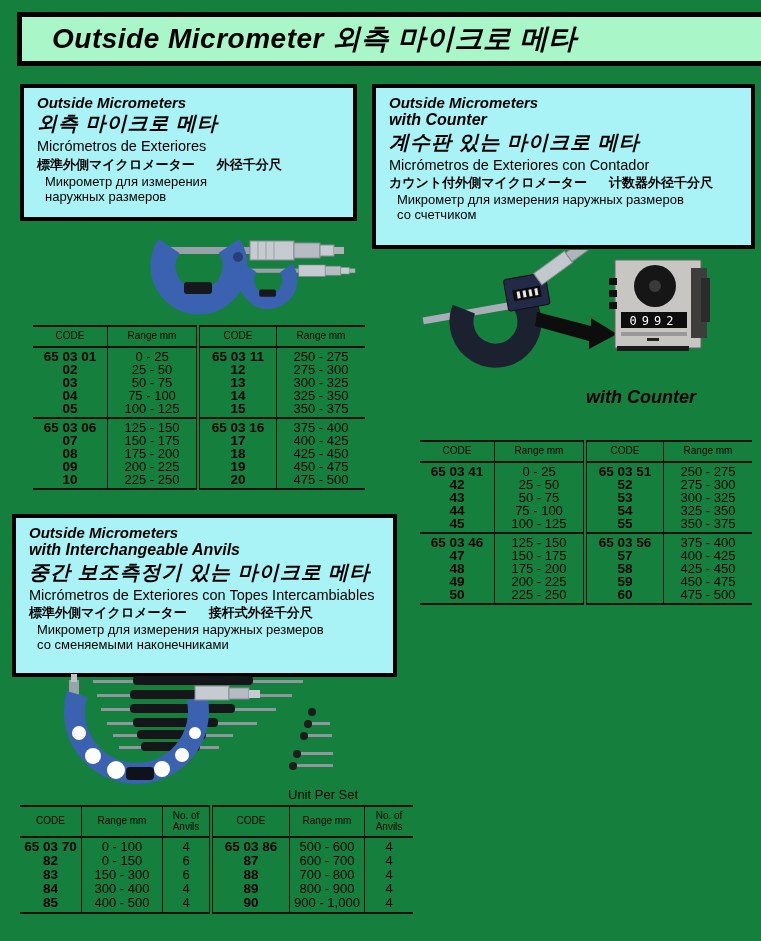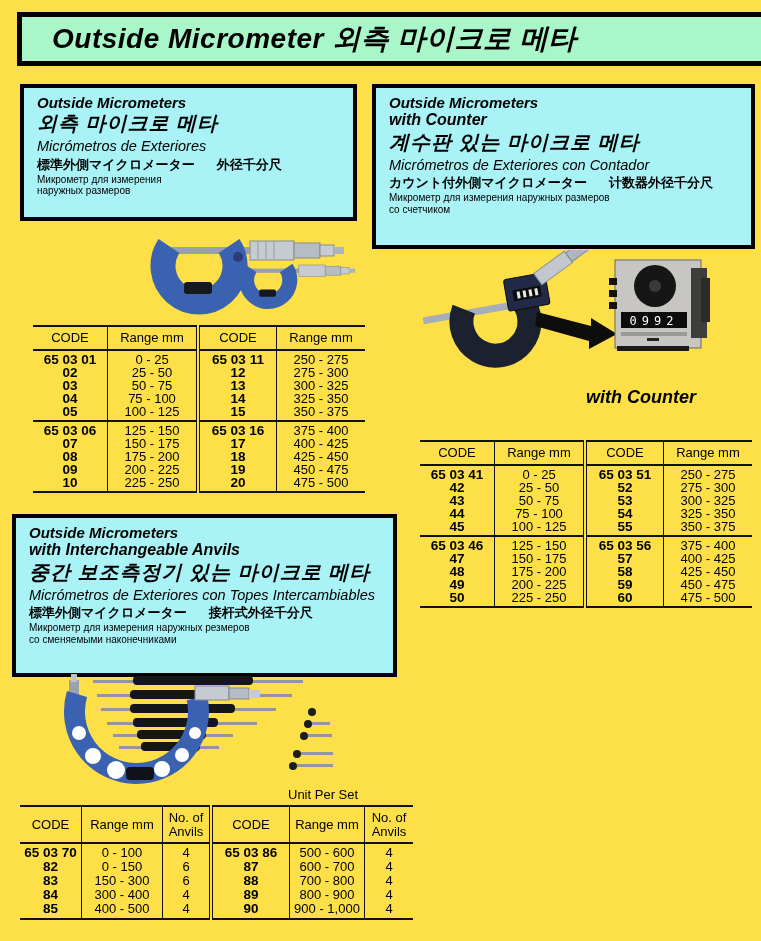--- a/index.html
+++ b/index.html
@@ -1,50 +1,50 @@
 <!DOCTYPE html>
 <html style="--header_bg: #a9f6c9; --panel_bg: #a9f2f6; --frame_blue: #3a62b0; --frame_dark: #1c2130;"><head>
 <meta charset="utf-8">
 <style>
   html,body{margin:0;padding:0;background:#e9e9e9;}
-  #page{position:relative;width:761px;height:941px;background:#fde047;overflow:hidden;
+  #page{position:relative;width:761px;height:941px;background:#15803d;overflow:hidden;
         font-family:"Liberation Sans","DejaVu Sans",sans-serif;color:#000;}
 
   
   .main-title{position:absolute;left:17px;top:12px;width:723px;height:44px;
     background:var(--header_bg,#a9f6c9);border:5px solid #000;
     display:flex;align-items:center;padding-left:30px;
     font-style:italic;font-weight:bold;font-size:28px;letter-spacing:.5px;}
 
   
   .panel{position:absolute;background:var(--panel_bg,#a9f2f6);border:4px solid #000;
     box-sizing:border-box;padding:7px 6px 0 13px;}
   .p-std{left:20px;top:84px;width:337px;height:137px;}
   .p-cnt{left:372px;top:84px;width:383px;height:165px;}
   .p-anv{left:12px;top:514px;width:385px;height:163px;}
   .h-en {font-style:italic;font-weight:bold;font-size:15px;line-height:1.08;}
   .h-en2{font-style:italic;font-weight:bold;font-size:16px;line-height:1.15;}
   .h-ko {font-style:italic;font-weight:bold;font-size:20px;line-height:1.25;letter-spacing:1px;}
-  .h-es {font-size:14.5px;line-height:1.3;margin-top:1px;font-style:italic;}
+  .h-es {font-size:14.5px;line-height:1.3;margin-top:1px;}
   .h-ja {font-weight:bold;font-size:13px;line-height:1.35;}
   .h-ja .gap{margin-left:22px;}
-  .h-ru {font-size:10px;line-height:1.18;}
+  .h-ru {font-size:13px;line-height:1.18;margin-left:8px;}
 
   
   .img-std{position:absolute;left:112px;top:226px;width:248px;height:96px;}
   .img-cnt{position:absolute;left:395px;top:250px;width:335px;height:135px;}
   .img-anv{position:absolute;left:25px;top:672px;width:335px;height:118px;}
   .caption-counter{position:absolute;left:586px;top:387px;
      font-style:italic;font-weight:bold;font-size:18px;}
   .unit-label{position:absolute;left:288px;top:787px;font-size:13px;}
 
   
   table.tbl{position:absolute;border-collapse:collapse;table-layout:fixed;
     border-top:2.5px solid #111;border-bottom:2.5px solid #111;}
-  .tbl thead th{border-bottom:2px solid #111;font-weight:normal;font-size:13px;
+  .tbl thead th{border-bottom:2px solid #111;font-weight:normal;font-size:10px;
     padding:4px 2px;text-align:center;white-space:pre-line;line-height:1.05;}
   .tbl tbody{border-top:2px solid #111;}
   .tbl td{font-size:13px;height:13px;line-height:13px;padding:0 4px;white-space:nowrap;}
   .tbl td.code{font-weight:bold;text-align:center;font-size:13.5px;}
   .tbl td.range{text-align:center;}
   .tbl td.count{text-align:center;}
   .tbl .v{border-left:1.5px solid #111;}
   .tbl .sep{border-left:4px double #111;}
   .tbl tbody tr:first-child td{padding-top:2px;}
   .tbl tbody tr:last-child td{padding-bottom:2px;}

